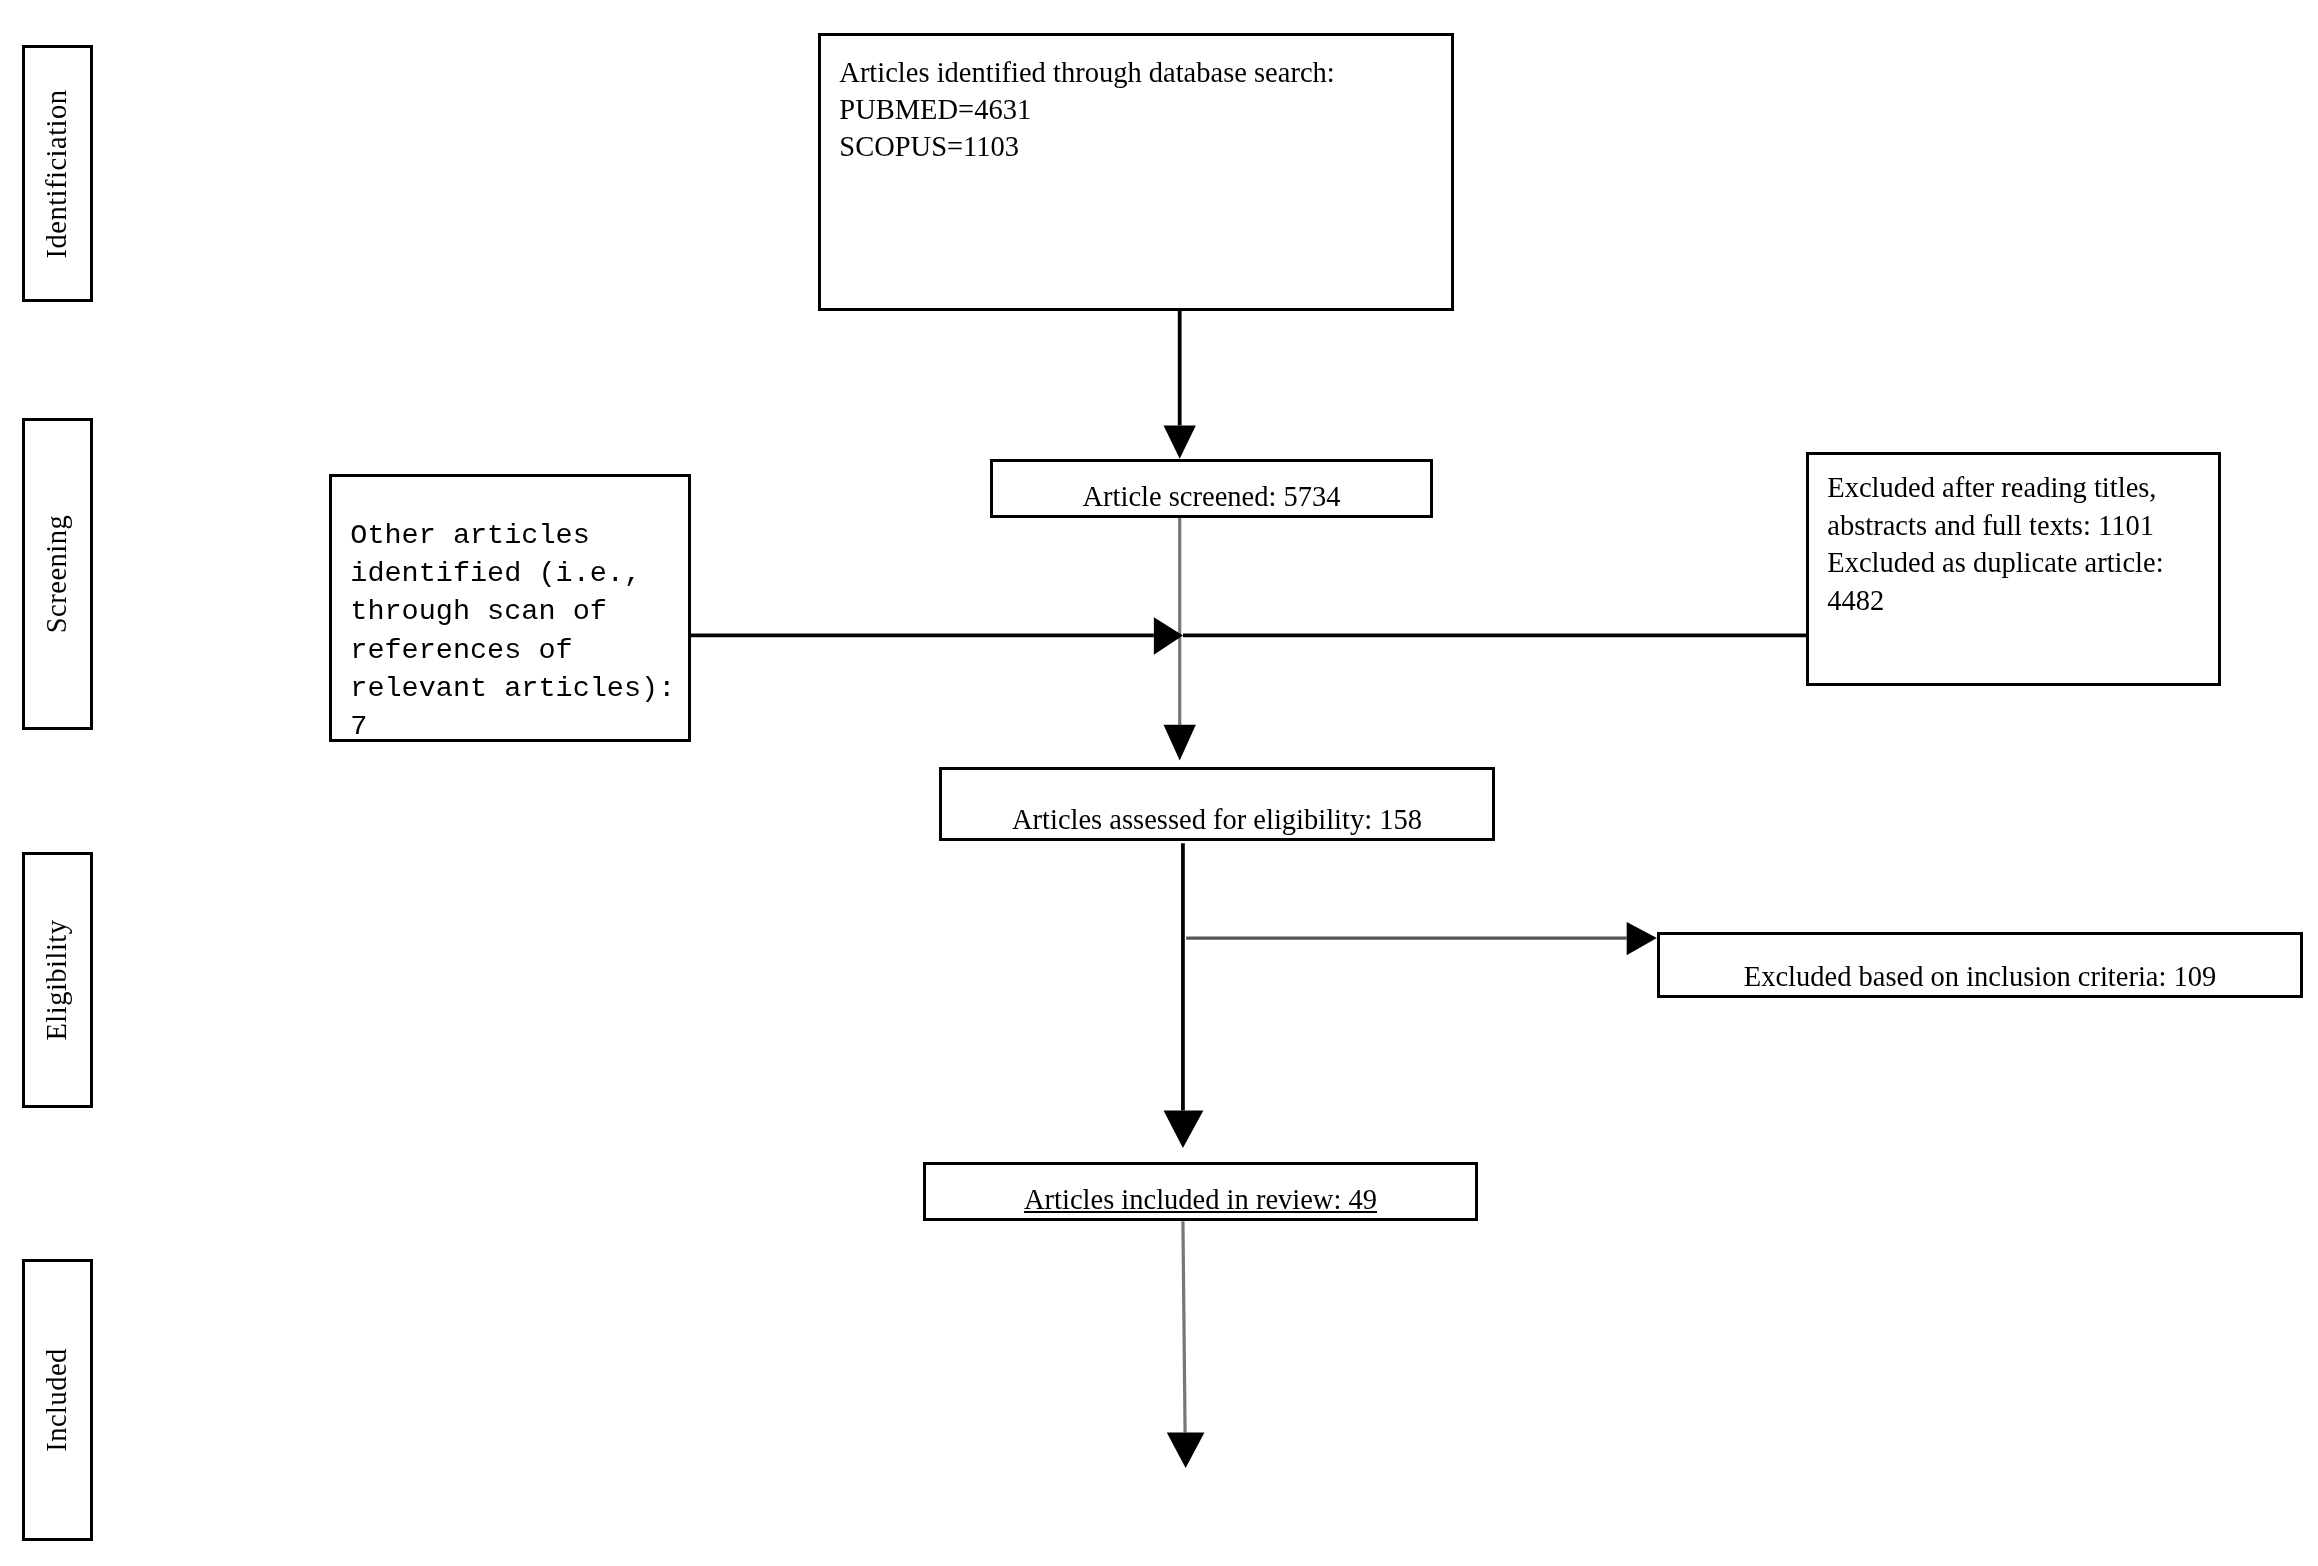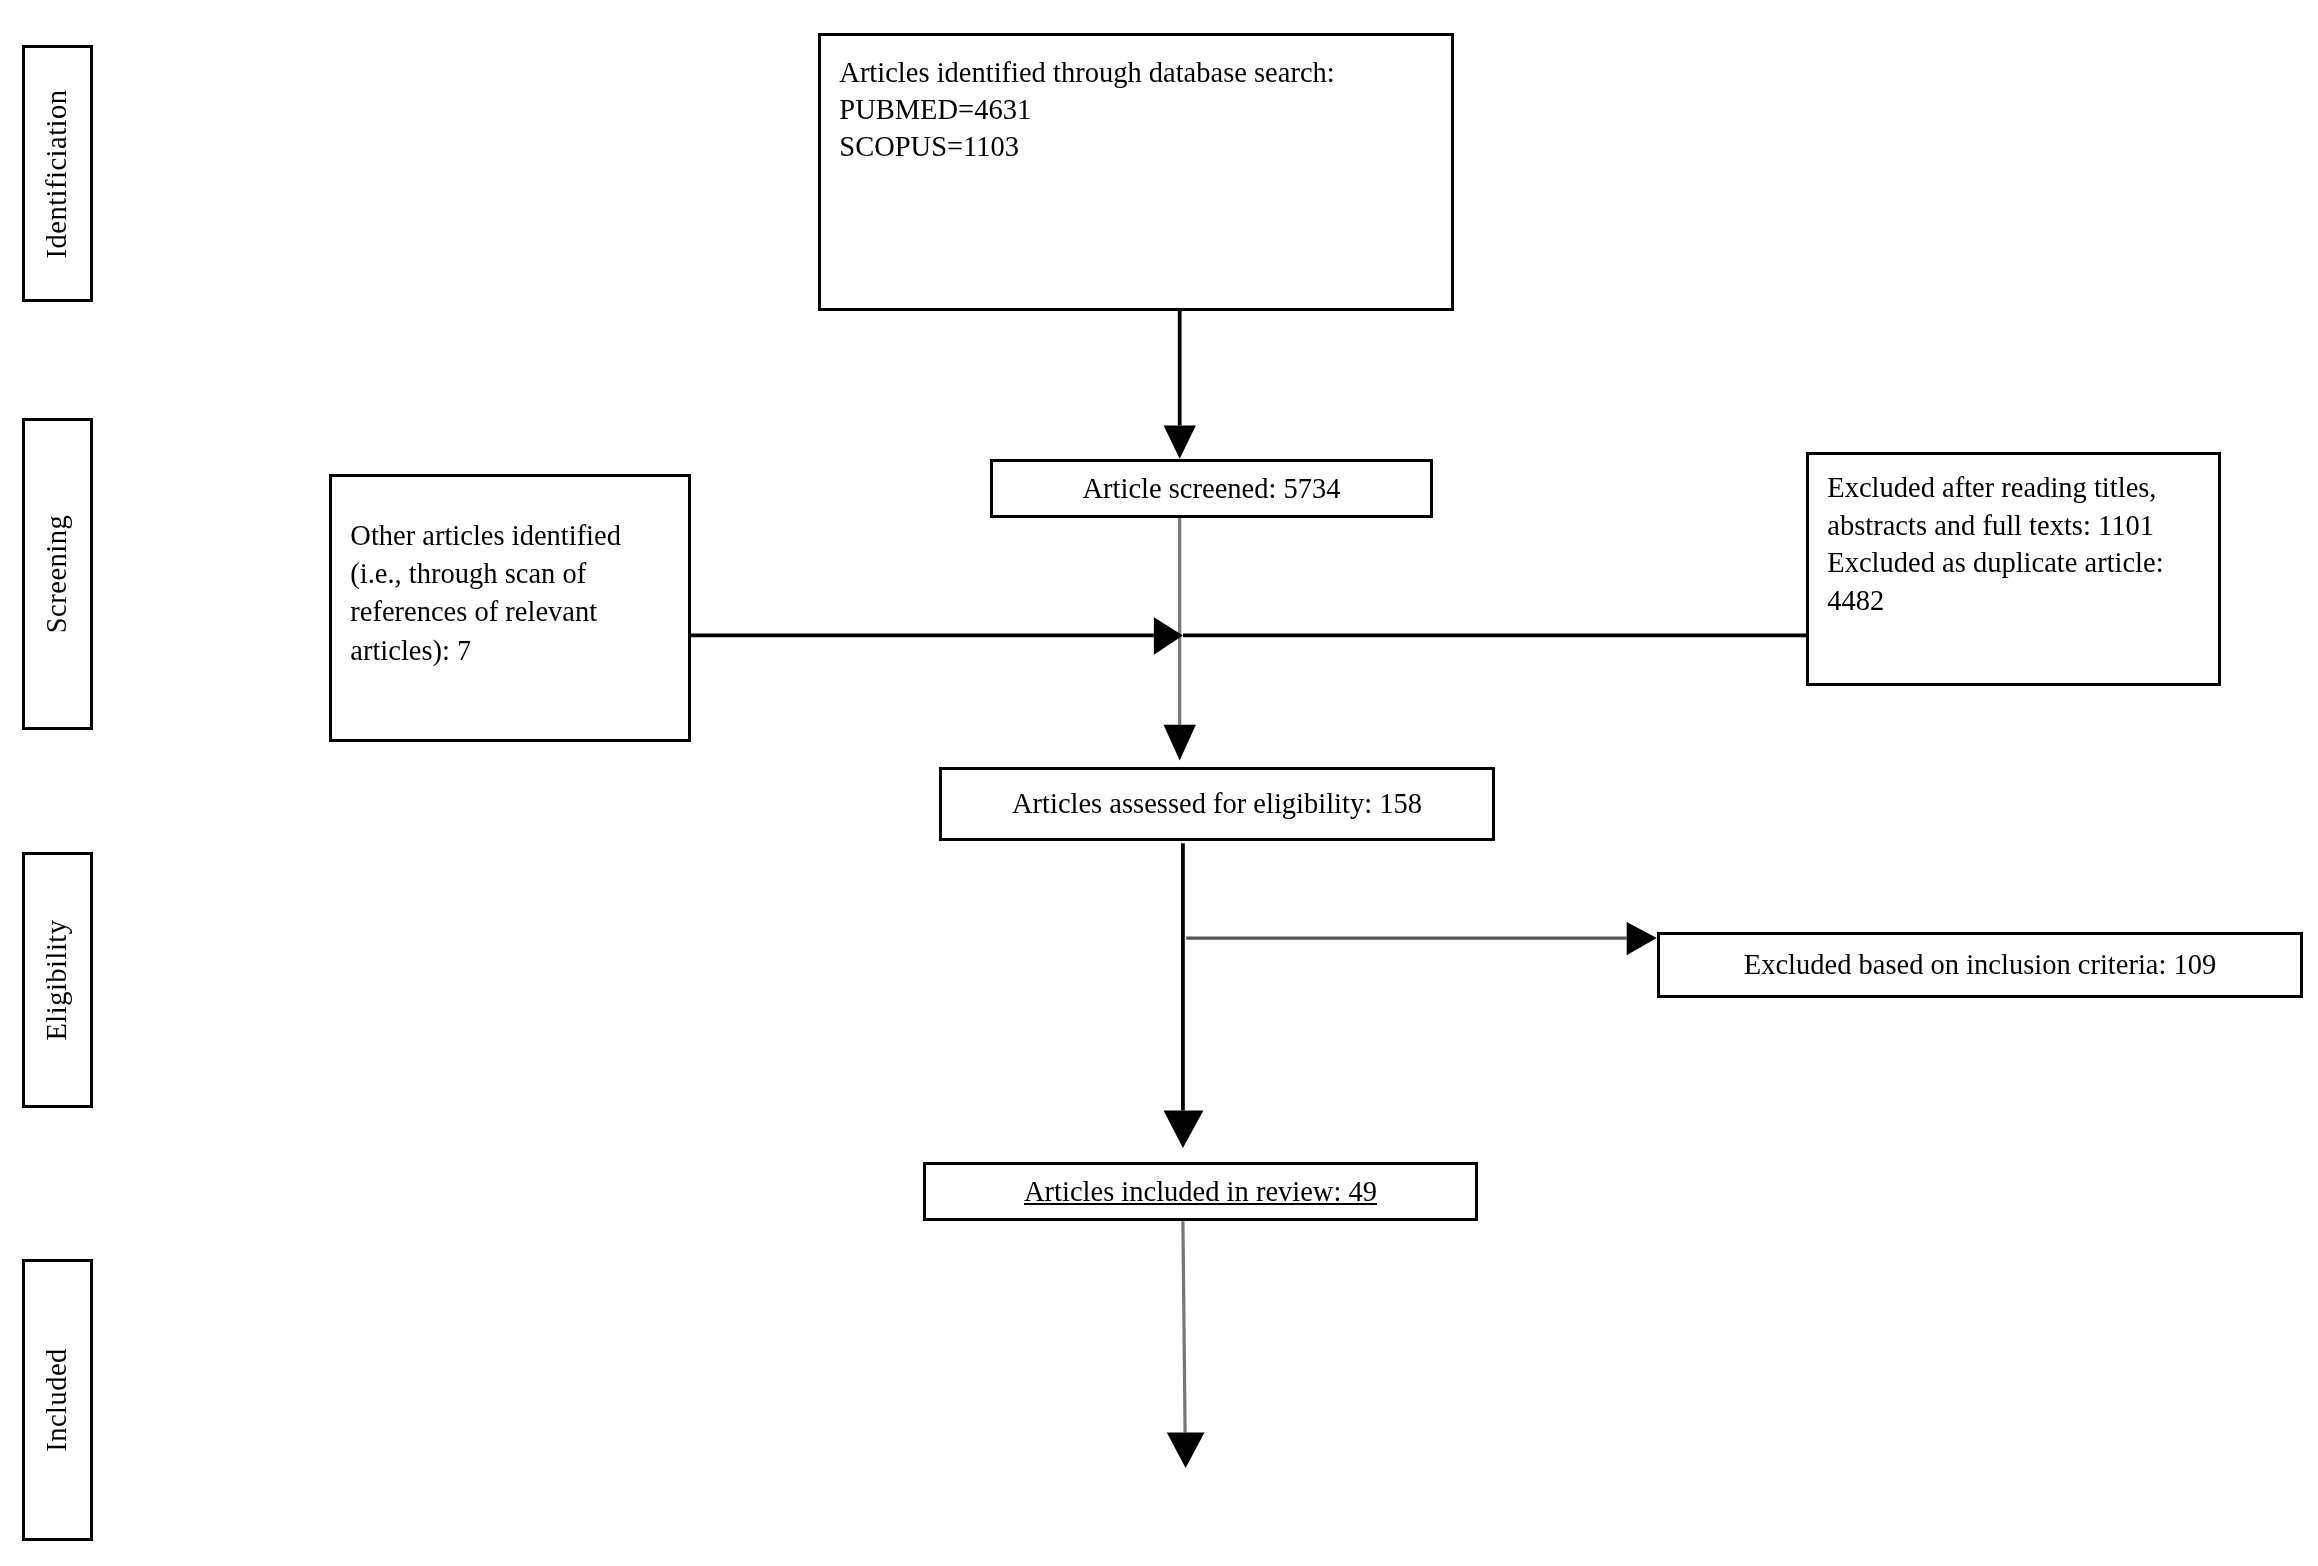--- a/index.html
+++ b/index.html
@@ -49,21 +49,21 @@
     line-height: 1.30;
   }
   .node-box .node-text {
     display: block;
     white-space: pre-line;
   }
 
   .pad-left { padding: 18.3px 10.8px 10.8px 18.3px; }
   .center-line {
     display: flex;
-    align-items: center;
+    align-items: flex-end;
     justify-content: center;
     height: 100%;
     padding: 0 14px;
     box-sizing: border-box;
   }
   .center-line .node-text { white-space: nowrap; }
 
   
   #connectors {
     position: absolute;
@@ -147,21 +147,21 @@
 SCOPUS=1103</span>
   </div>
 
   <div class="node-box" style="left:990px; top:459px; width:443px; height:59px;">
     <span class="center-line">
         <span class="node-text">Article screened: 5734</span>
       </span>
   </div>
 
   <div class="node-box" style="left:329px; top:474px; width:362px; height:268px;">
-    <span class="node-text pad-left" style="padding-top:40px; line-height:1.34;">Other articles identified (i.e., through scan of references of relevant articles): 7</span>
+    <span class="node-text pad-left" style="padding-top:40px; line-height:1.34;font-family:Liberation Mono, monospace;">Other articles identified (i.e., through scan of references of relevant articles): 7</span>
   </div>
 
   <div class="node-box" style="left:1806px; top:452px; width:415px; height:234px;">
     <span class="node-text pad-left" style="padding-top:14px; line-height:1.32;">Excluded after reading titles, abstracts and full texts: 1101
 Excluded as duplicate article: 4482</span>
   </div>
 
   <div class="node-box" style="left:939px; top:767px; width:556px; height:74px;">
     <span class="center-line">
         <span class="node-text">Articles assessed for eligibility: 158</span>

